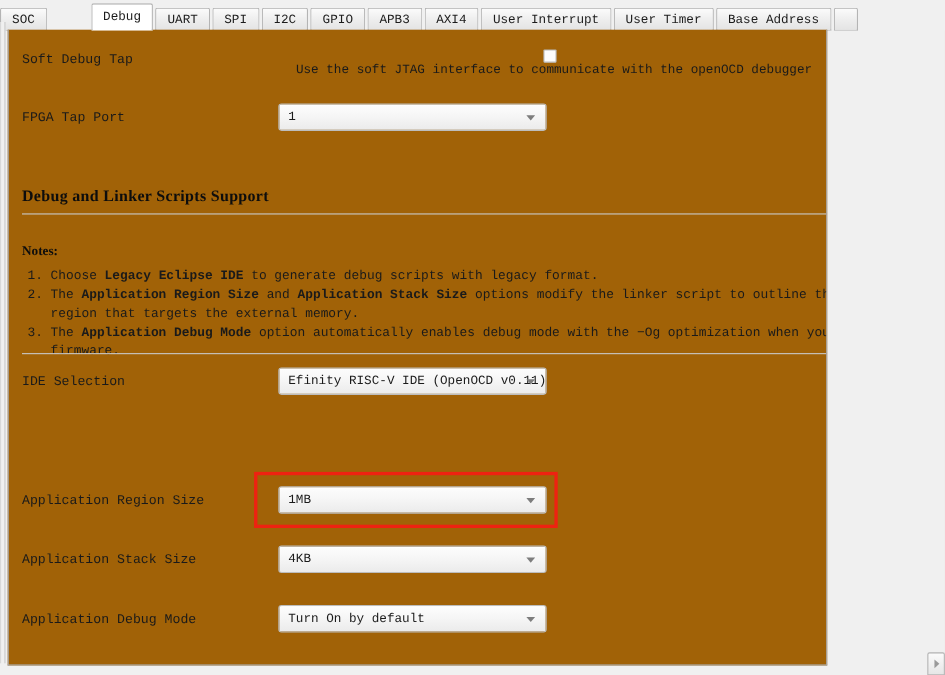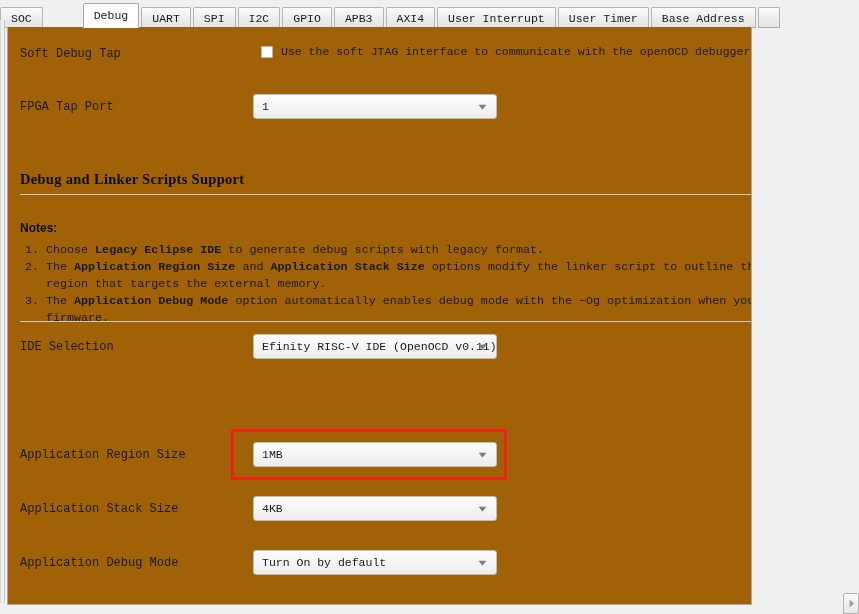--- a/index.html
+++ b/index.html
@@ -149,20 +149,21 @@
   }
   .combo .carrow svg { display:block; }
 
   
   .cbwrap {
     position: absolute;
     left: 253px;
     top: 6px;
     display: flex;
     align-items: center;
+    flex-direction: column;
   }
   .cbox {
     width: 12px;
     height: 12px;
     box-sizing: border-box;
     background: #fdfdfd;
     border: 1px solid #b9b9b9;
     border-radius: 1px;
     flex: 0 0 auto;
   }
@@ -197,21 +198,21 @@
   }
 
   
   .notes {
     position: absolute;
     left: 12px;
     top: 194px;
     width: 830px;
   }
   .notes-title {
-    font-family: Liberation Sans, sans-serif;
+    font-family: Liberation Serif, serif;
     font-size: 12px;
     font-weight: bold;
     color: #0d0d0d;
   }
   ol.notes-list {
     margin: 7px 0 0 0;
     padding-left: 26px;
     font-family: "Liberation Mono", "DejaVu Sans Mono", monospace;
     font-size: 11.7px;
     color: #1a1a1a;

